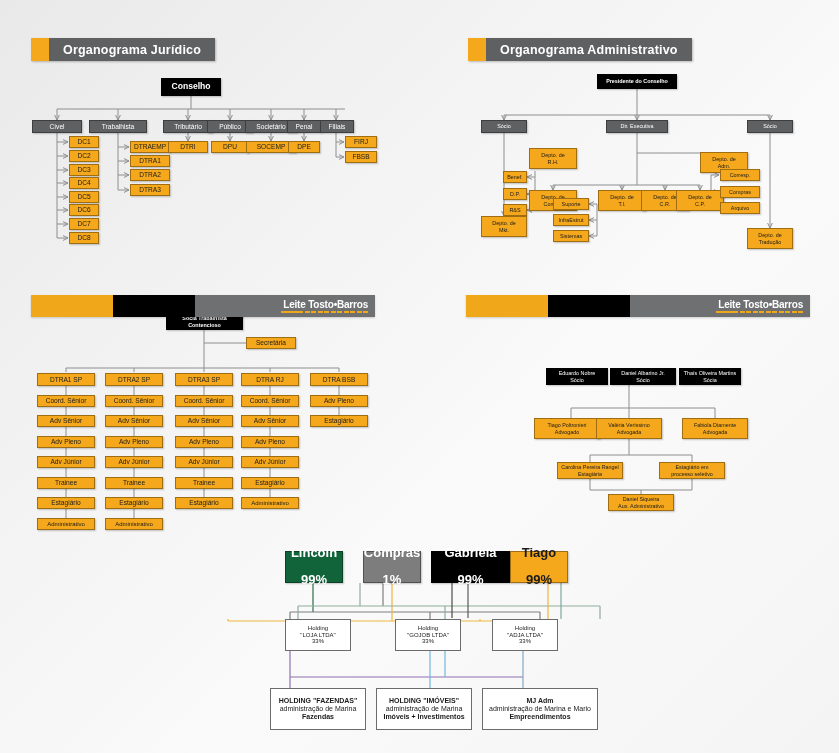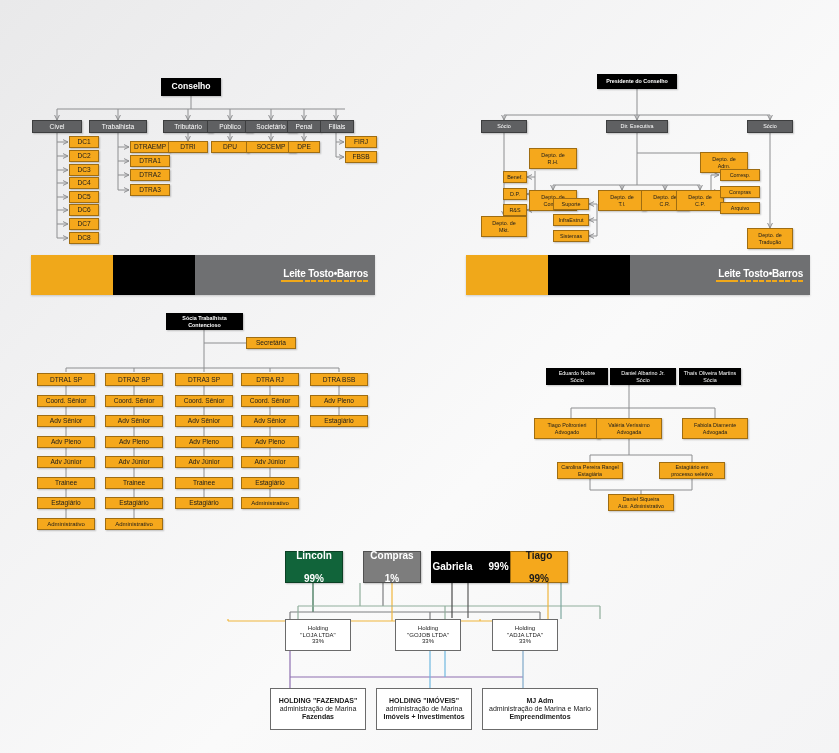--- a/index.html
+++ b/index.html
@@ -30,38 +30,38 @@
   .n-gray2{background:#7d7d7d;color:#ffffff;}
 
   
   .sec-head{position:absolute;display:flex;align-items:stretch;z-index:5;
             box-shadow:1px 1px 2px rgba(0,0,0,.25);}
   .sec-head .swatch{width:18px;background:#f5a81c;}
   .sec-head .bar{background:#5f6062;color:#fff;display:flex;align-items:center;
                  padding:0 14px;font-size:12.5px;font-weight:bold;letter-spacing:.2px;}
 
   
-  .brandbar{position:absolute;display:flex;height:40px;z-index:4;
-            box-shadow:0 1px 2px rgba(0,0,0,.18);}
+  .brandbar{position:absolute;display:flex;height:22px;z-index:4;
+            box-shadow:0 1px 2px rgba(0,0,0,.18);margin-top:40px;}
   .brandbar .y{background:#f0a81a;}
   .brandbar .k{background:#000000;}
   .brandbar .g{background:#6f7072;flex:1;position:relative;display:flex;
                align-items:center;justify-content:flex-end;padding-right:7px;}
   .brandlogo{display:flex;flex-direction:column;align-items:flex-end;}
   .brandlogo .txt{color:#ffffff;font-size:10px;font-weight:bold;letter-spacing:-.2px;
                   font-family:"Liberation Sans", sans-serif;white-space:nowrap;}
   .brandlogo .dashes{display:flex;gap:1.5px;margin-top:1px;}
   .brandlogo .dashes i{display:block;height:2.5px;background:#f0a81a;}
 
   
   .t6{font-size:5.4px;}
   .t65{font-size:6px;}
   .t7{font-size:6.6px;}
   .t75{font-size:7px;}
-  .t8{font-size:10px;gap:12px;}
+  .t8{font-size:13px;gap:12px;}
   .t9{font-size:8.6px;}
   .bold{font-weight:bold;}
   .node span{display:block;padding:0 2px;}
 </style>
 </head>
 <body>
 
 <div class="canvas">
 
 <svg class="lines" viewBox="0 0 839 753">
@@ -201,21 +201,29 @@
     <path d="M561,601 L561,619" stroke="#7fa8a0"></path>
 
     <path d="M290,651 L290,688" stroke="#8e6fb0"></path>
     <path d="M290,677 L523,677" stroke="#8e6fb0"></path>
     <path d="M430,651 L430,688" stroke="#6fb7e0"></path>
     <path d="M445,651 L445,677" stroke="#6fb7e0"></path>
     <path d="M523,651 L523,688" stroke="#7fa8c9"></path>
   </g>
 </svg>
 
-
+<div class="sec-head" style="left:31px;top:38px;height:23px;">
+  <div class="swatch"></div>
+  <div class="bar">Organograma Jurídico</div>
+</div>
+
+<div class="sec-head" style="left:468px;top:38px;height:23px;">
+  <div class="swatch"></div>
+  <div class="bar">Organograma Administrativo</div>
+</div>
 
 <div class="node n-black t9 bold" style="left:161px;top:78px;width:60px;height:18px;">Conselho</div>
 
 <div class="node n-gray t7" style="left:32px;top:120px;width:50px;height:13px;">Cível</div>
 <div class="node n-gray t7" style="left:89px;top:120px;width:58px;height:13px;">Trabalhista</div>
 <div class="node n-gray t7" style="left:163px;top:120px;width:50px;height:13px;">Tributário</div>
 <div class="node n-gray t7" style="left:207px;top:120px;width:46px;height:13px;">Público</div>
 <div class="node n-gray t7" style="left:245px;top:120px;width:52px;height:13px;">Societário</div>
 <div class="node n-gray t7" style="left:287px;top:120px;width:34px;height:13px;">Penal</div>
 <div class="node n-gray t7" style="left:320px;top:120px;width:34px;height:13px;">Filiais</div>
@@ -426,21 +434,21 @@
 </div>
 
 <div class="node n-green t8 bold" style="left:285px;top:551px;width:58px;height:32px;flex-direction:column;">
   <span>Lincoln</span>
   <span>99%</span>
 </div>
 <div class="node n-gray2 t8 bold" style="left:363px;top:551px;width:58px;height:32px;flex-direction:column;">
   <span>Compras</span>
   <span>1%</span>
 </div>
-<div class="node n-black t8 bold" style="left:431px;top:551px;width:79px;height:32px;flex-direction:row;">
+<div class="node n-black t8 bold" style="left:431px;top:551px;width:79px;height:32px;flex-direction:column;">
   <span>Gabriela</span>
   <span>99%</span>
 </div>
 <div class="node n-amber t8 bold" style="left:510px;top:551px;width:58px;height:32px;flex-direction:column;">
   <span>Tiago</span>
   <span>99%</span>
 </div>
 
 <div class="node n-white t65" style="left:285px;top:619px;width:66px;height:32px;flex-direction:column;">
   <span>Holding</span>

